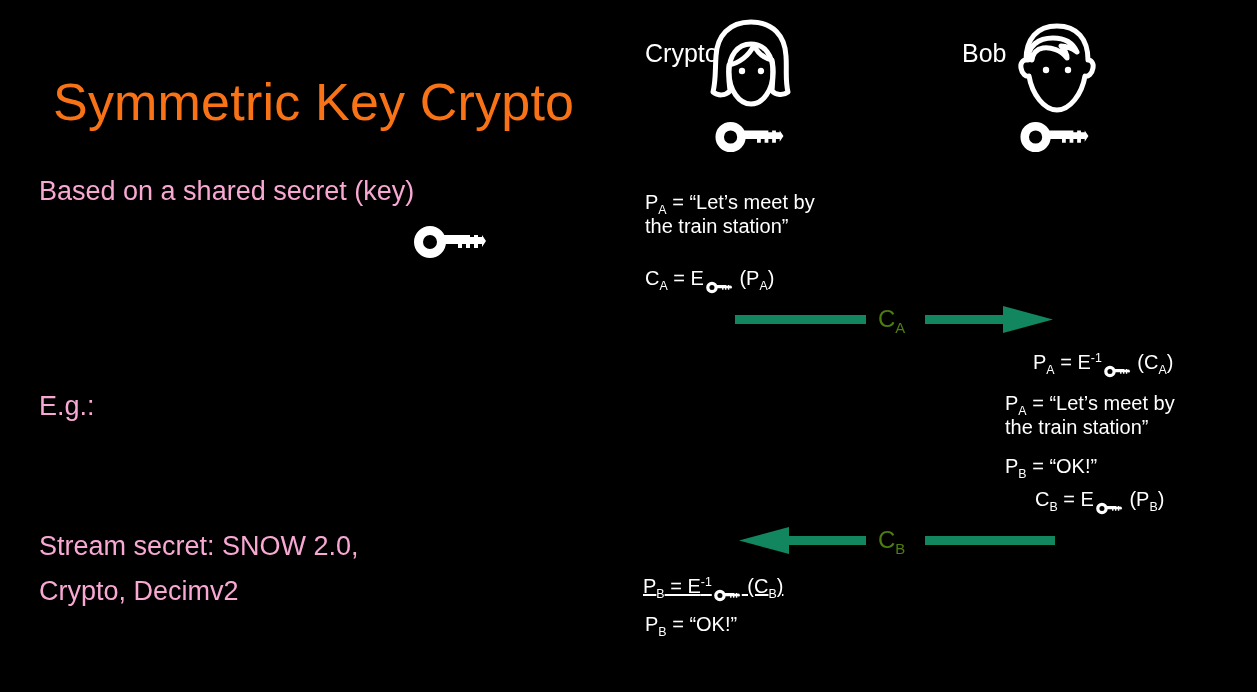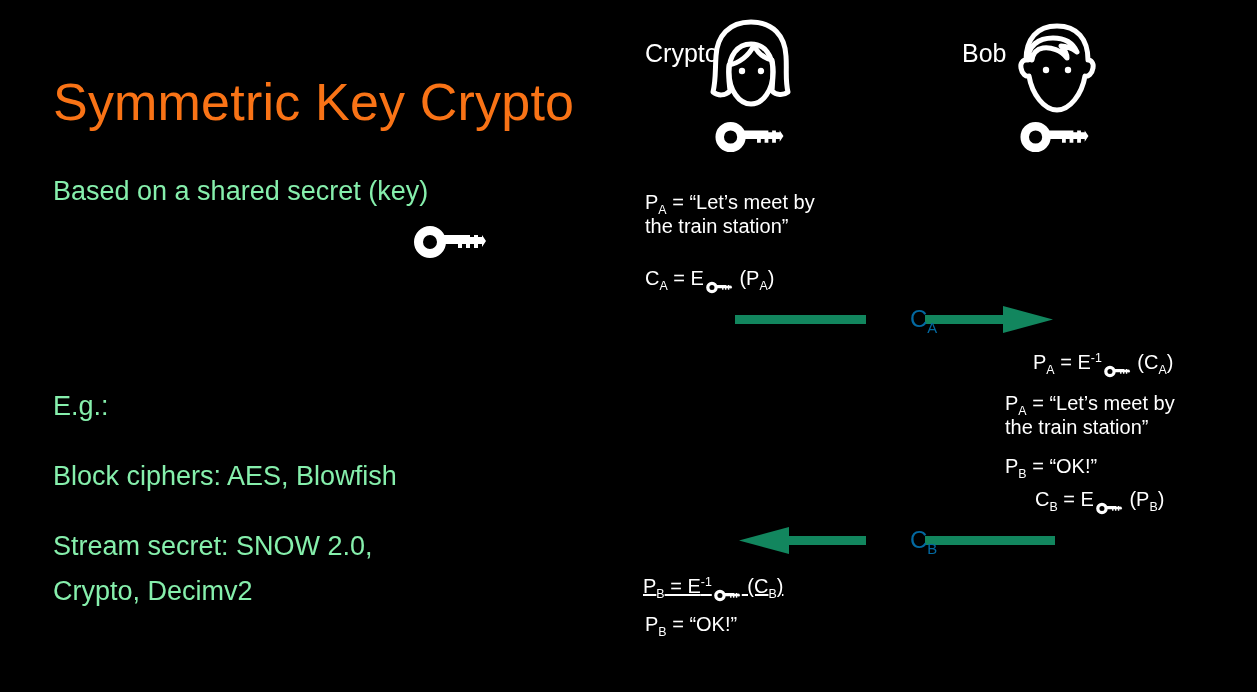--- a/index.html
+++ b/index.html
@@ -26,24 +26,24 @@
     left: 53px;
     top: 72px;
     font-size: 52px;
     font-weight: 400;
     letter-spacing: 0.2px;
     color: #f97316;
     white-space: nowrap;
   }
   .left-line {
     position: absolute;
-    left: 53px;
+    left: 39px;
     font-size: 27px;
     font-weight: 400;
-    color: #86efac;
+    color: #f9a8d4;
     white-space: nowrap;
   }
   .lt-shared   { top: 176px; }
   .lt-eg       { top: 391px; }
   .lt-block    { top: 461px; }
   .lt-stream   { top: 531px; }
   .lt-stream2  { top: 576px; }
 
   
   .key-icon { display: inline-block; vertical-align: middle; }
@@ -111,23 +111,22 @@
   .arrow-row {
     position: absolute;
     height: 40px;
   }
   .arrow-top    { left: 735px; top: 300px; width: 322px; }
   .arrow-bottom { left: 735px; top: 521px; width: 322px; }
 
   .arrow-label {
     position: absolute;
     font-size: 24px;
-    color: #0369a1;
-    white-space: nowrap;
-    margin-left: 32px;
+    color: #4d7c0f;
+    white-space: nowrap;
   }
   .arrow-label sub {
     font-size: 0.62em;
     vertical-align: -0.38em;
     line-height: 0;
   }
   .label-ca { left: 878px; top: 305px; }
   .label-cb { left: 878px; top: 526px; }
 </style>
 </head>
@@ -141,21 +140,20 @@
 
   <div class="key-left-big">
     <svg class="key-icon" width="75" height="36" viewBox="0 0 75 36" aria-hidden="true">
       <path fill="#ffffff" d="M18,2 A16,16 0 1,0 18,34 A16,16 0 1,0 18,2 Z
                               M18,11 A5.5,5.5 0 1,1 18,25 A5.5,5.5 0 1,1 18,11 Z"></path>
       <path fill="#ffffff" d="M30,11 L58,11 L58,13 L62,13 L62,11 L66,11 L66,13 L70,13 L70,11 L74,17 L70,23 L70,20 L66,20 L66,24 L62,24 L62,20 L58,20 L58,24 L54,24 L54,20 L50,20 L50,24 L46,24 L46,20 L30,20 Z"></path>
     </svg>
   </div>
 
   <div class="left-line lt-eg">E.g.:</div>
-  <div class="left-line lt-block">Block ciphers: AES, Blowfish</div>
   <div class="left-line lt-stream">Stream secret: SNOW 2.0,</div>
   <div class="left-line lt-stream2">Crypto, Decimv2</div>
 
   <div class="person-label alice-label">Crypto</div>
 
   <div class="avatar alice-avatar">
     <svg width="96" height="98" viewBox="0 0 96 98" aria-hidden="true">
       <g fill="none" stroke="#ffffff" stroke-width="5" stroke-linecap="round" stroke-linejoin="round">
 
         <path d="M48,4 C70,4 82,18 83,38 C84,52 82,62 85,74 C80,78 73,77 69,73

